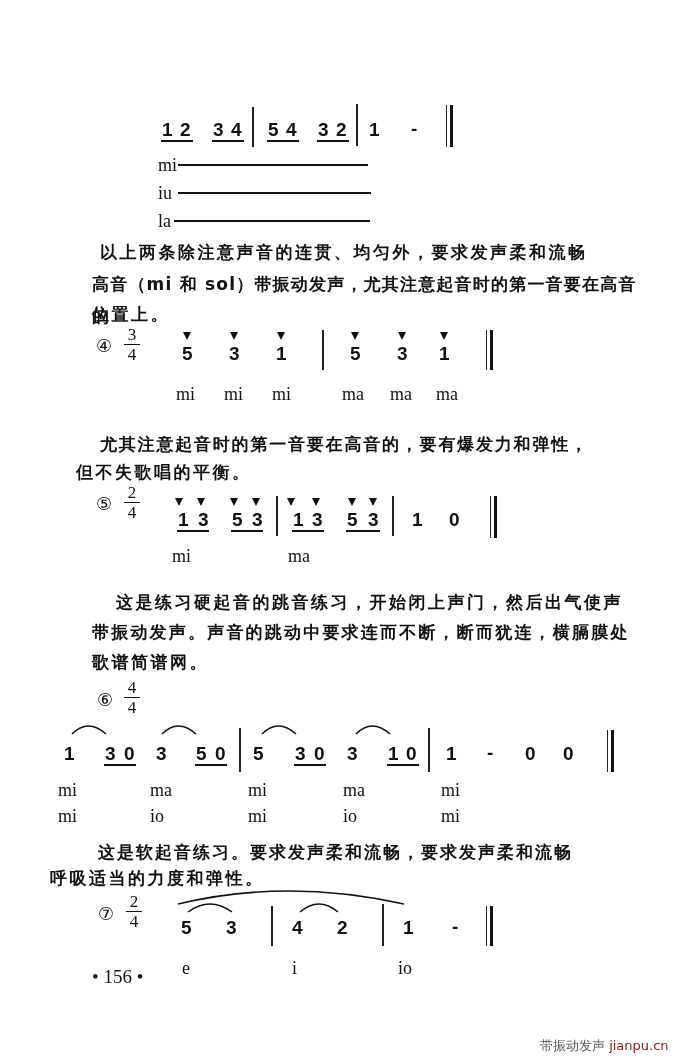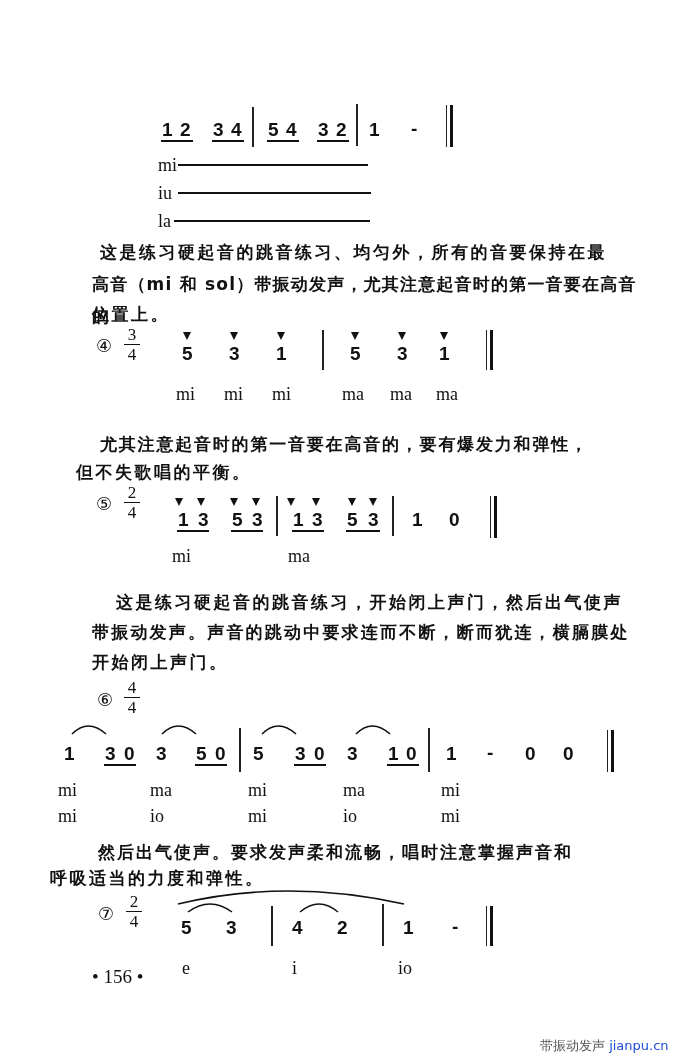--- a/index.html
+++ b/index.html
@@ -13,21 +13,21 @@
   .bar { position:absolute; width:2px; background:#222; }
   .dbar1 { position:absolute; width:1.3px; background:#222; }
   .dbar2 { position:absolute; width:3px; background:#111; }
   .acc { position:absolute; width:0; height:0; border-left:4px solid transparent; border-right:4px solid transparent; border-top:8px solid #111; }
   .circ { font-family:"DejaVu Sans", sans-serif; font-size:18px; line-height:20px; color:#111; }
   .frac { position:absolute; width:16px; text-align:center; font-family:"Liberation Serif", serif; font-size:17px; line-height:17px; }
   .frac .line { height:1px; background:#111; margin:1px 0; }
   .hline { position:absolute; height:1.5px; background:#111; }
   .page { font-family:"Liberation Serif", serif; font-size:19px; }
   .wm { font-family:"DejaVu Sans", sans-serif; font-size:13px; color:#555; }
-  .wm .en { color:#1d4ed8; font-family:"DejaVu Sans", sans-serif; }
+  .wm .en { color:#7f1d1d; font-family:"DejaVu Sans", sans-serif; }
   svg.slur { position:absolute; overflow:visible; }
 </style>
 </head>
 <body>
 
 <div>
   <span class="abs num" style="left:162px;top:120px">1</span>
   <span class="abs num" style="left:180px;top:120px">2</span>
   <div class="ul" style="left:161px;top:140px;width:32px"></div>
   <span class="abs num" style="left:213px;top:120px">3</span>
@@ -48,21 +48,21 @@
 
   <span class="abs syl" style="left:158px;top:155px">mi</span>
   <div class="hline" style="left:178px;top:164px;width:190px"></div>
   <span class="abs syl" style="left:158px;top:183px">iu</span>
   <div class="hline" style="left:178px;top:192px;width:193px"></div>
   <span class="abs syl" style="left:158px;top:211px">la</span>
   <div class="hline" style="left:174px;top:220px;width:196px"></div>
 </div>
 
 <div class="abs para" style="left:100px;top:236px">
-  <div style="padding-left:0">这是练习硬起音的跳音练习、均匀外，所有的音要保持在最</div>
+  <div style="padding-left:0">以上两条除注意声音的连贯、均匀外，要求发声柔和流畅</div>
 </div>
 <div class="abs para" style="left:92px;top:268px;width:560px;letter-spacing:1.2px">高音（mi 和 sol）带振动发声，尤其注意起音时的第一音要在高音的</div>
 <div class="abs para" style="left:92px;top:298px">位置上。</div>
 
 <div>
   <span class="abs circ" style="left:96px;top:336px">④</span>
   <div class="frac" style="left:124px;top:326px">
     <div>3</div>
     <div class="line"></div>
     <div>4</div>
@@ -134,21 +134,21 @@
   <span class="abs num" style="left:449px;top:510px">0</span>
   <div class="dbar1" style="left:490px;top:496px;height:42px"></div>
   <div class="dbar2" style="left:494px;top:496px;height:42px"></div>
 
   <span class="abs syl" style="left:172px;top:546px">mi</span>
   <span class="abs syl" style="left:288px;top:546px">ma</span>
 </div>
 
 <div class="abs para" style="left:116px;top:586px">这是练习硬起音的跳音练习，开始闭上声门，然后出气使声</div>
 <div class="abs para" style="left:92px;top:616px;width:560px;letter-spacing:2.2px">带振动发声。声音的跳动中要求连而不断，断而犹连，横膈膜处</div>
-<div class="abs para" style="left:92px;top:646px">开始闭上声门。</div>
+<div class="abs para" style="left:92px;top:646px">歌谱简谱网。</div>
 
 <div>
   <span class="abs circ" style="left:97px;top:690px">⑥</span>
   <div class="frac" style="left:124px;top:679px">
     <div>4</div>
     <div class="line"></div>
     <div>4</div>
   </div>
 
   <svg class="slur" style="left:70px;top:722px" width="40" height="14">
@@ -199,21 +199,21 @@
   <span class="abs syl" style="left:343px;top:780px">ma</span>
   <span class="abs syl" style="left:441px;top:780px">mi</span>
 
   <span class="abs syl" style="left:58px;top:806px">mi</span>
   <span class="abs syl" style="left:150px;top:806px">io</span>
   <span class="abs syl" style="left:248px;top:806px">mi</span>
   <span class="abs syl" style="left:343px;top:806px">io</span>
   <span class="abs syl" style="left:441px;top:806px">mi</span>
 </div>
 
-<div class="abs para" style="left:98px;top:836px;letter-spacing:2px">然后出气使声。要求发声柔和流畅，唱时注意掌握声音和</div>
+<div class="abs para" style="left:98px;top:836px;letter-spacing:2px">这是软起音练习。要求发声柔和流畅，要求发声柔和流畅</div>
 <div class="abs para" style="left:50px;top:862px">呼吸适当的力度和弹性。</div>
 
 <div>
   <span class="abs circ" style="left:98px;top:904px">⑦</span>
   <div class="frac" style="left:126px;top:893px">
     <div>2</div>
     <div class="line"></div>
     <div>4</div>
   </div>
 

